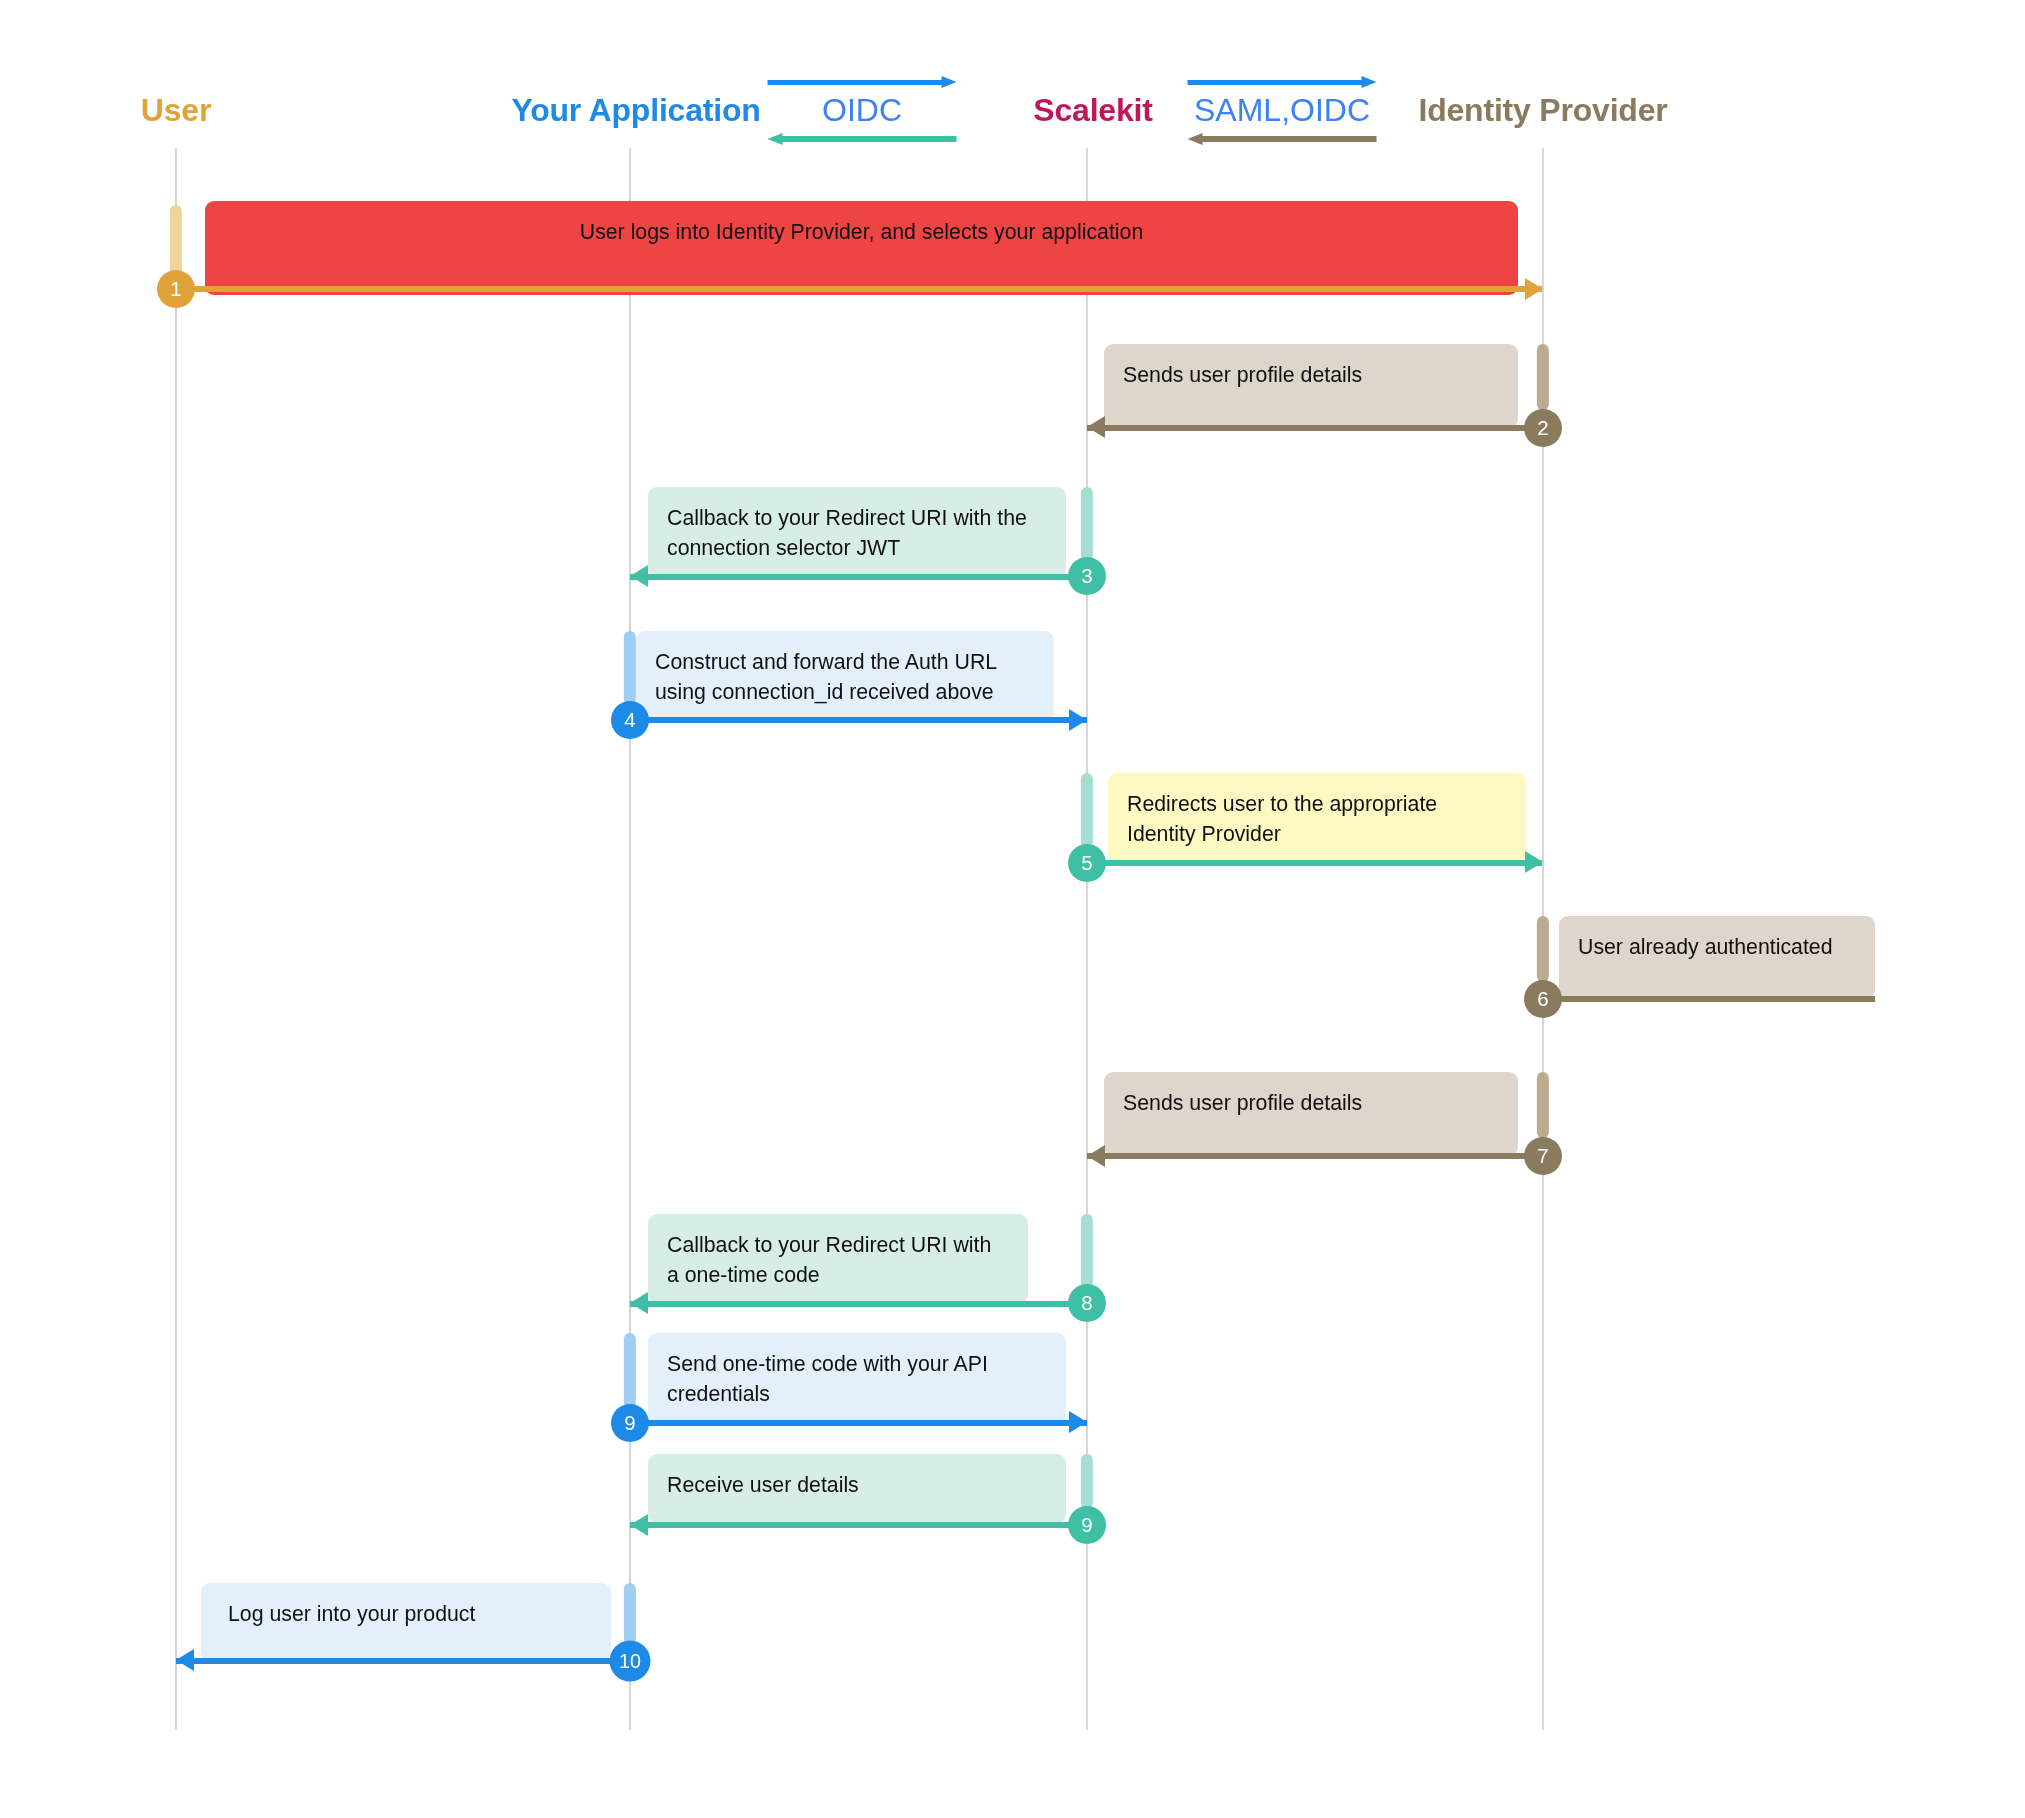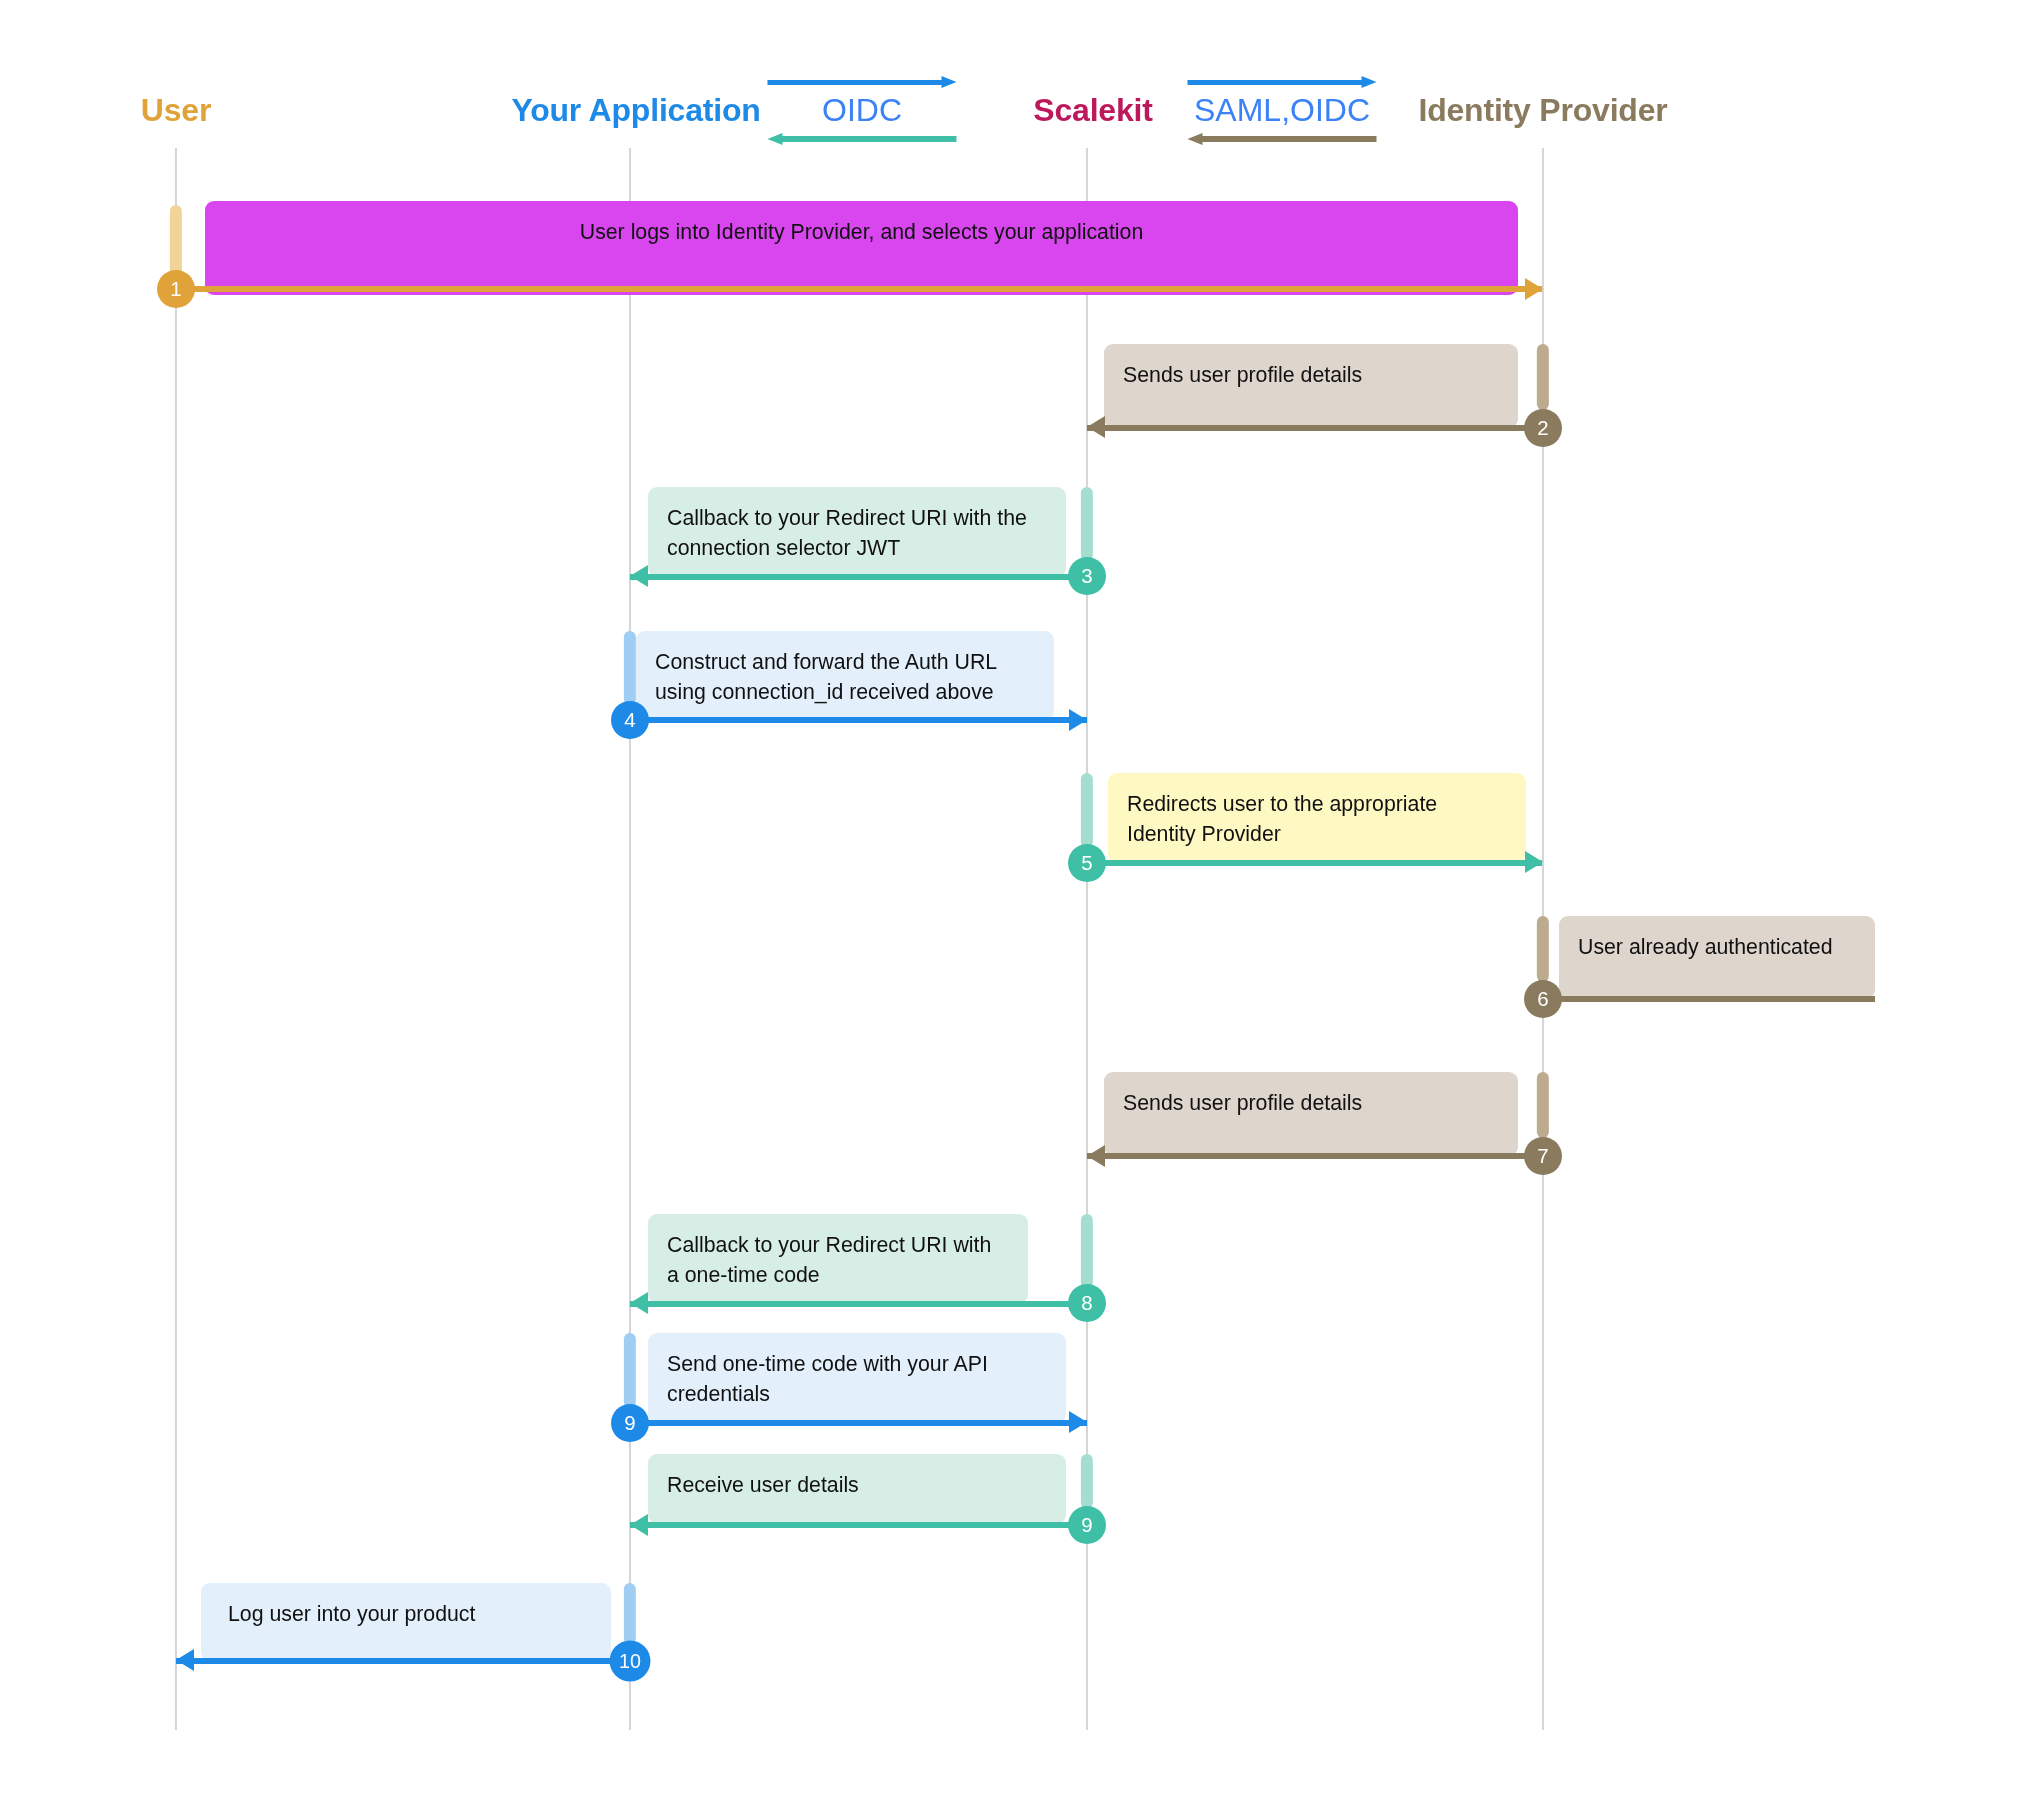--- a/index.html
+++ b/index.html
@@ -136,21 +136,21 @@
       <div class="legend-arrow la-right">
         <div class="shaft" style="background: rgb(30, 138, 232);"></div>
         <div class="head" style="border-left-color: rgb(30, 138, 232);"></div>
       </div>
       <div class="legend-label">SAML,OIDC</div>
       <div class="legend-arrow la-left">
         <div class="shaft" style="background: rgb(138, 122, 94);"></div>
         <div class="head" style="border-right-color: rgb(138, 122, 94);"></div>
       </div>
     </div>
-    <div class="msg-note align-center" style="left: 205px; width: 1313px; top: 201px; min-height: 94px; background: #d946ef;">User logs into Identity Provider, and selects your application</div>
+    <div class="msg-note align-center" style="left: 205px; width: 1313px; top: 201px; min-height: 94px; background: #ef4444;">User logs into Identity Provider, and selects your application</div>
     <div class="msg-line" style="background: rgb(224, 163, 58); top: 286px; left: 176px; width: 1366px;"></div>
     <div class="msg-head right" style="top: 278px; left: 1525px; border-left-color: rgb(224, 163, 58);"></div>
     <div class="activation" style="left: 176px; top: 205px; height: 78px; background: rgb(240, 212, 154);"></div>
     <div class="badge" style="left: 176px; top: 289px; background: rgb(224, 163, 58);">1</div>
     <div class="msg-note" style="left: 1104px; width: 414px; top: 344px; min-height: 84px; background: rgb(222, 213, 205);">Sends user profile details</div>
     <div class="msg-line" style="background: rgb(138, 122, 94); top: 425px; left: 1087px; width: 455px;"></div>
     <div class="msg-head left" style="top: 416px; left: 1087px; border-right-color: rgb(138, 122, 94);"></div>
     <div class="activation" style="left: 1543px; top: 344px; height: 66px; background: rgb(188, 171, 142);"></div>
     <div class="badge" style="left: 1543px; top: 428px; background: rgb(138, 122, 94);">2</div>
     <div class="msg-note" style="left: 648px; width: 418px; top: 487px; min-height: 90px; background: rgb(215, 238, 230);">Callback to your Redirect URI with the connection selector JWT</div>

